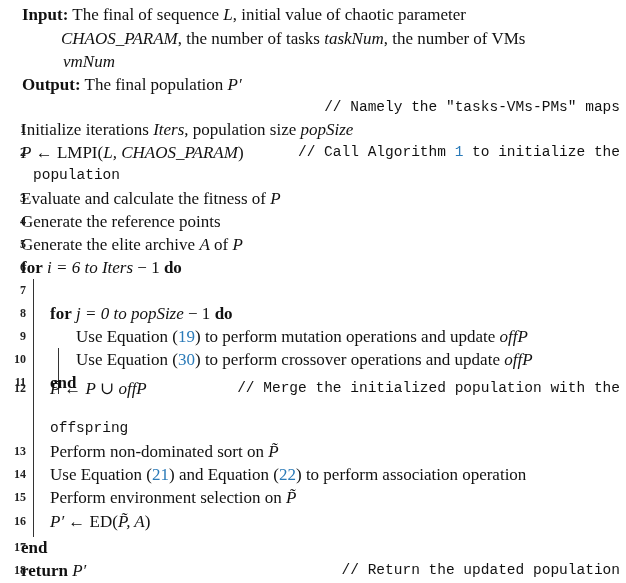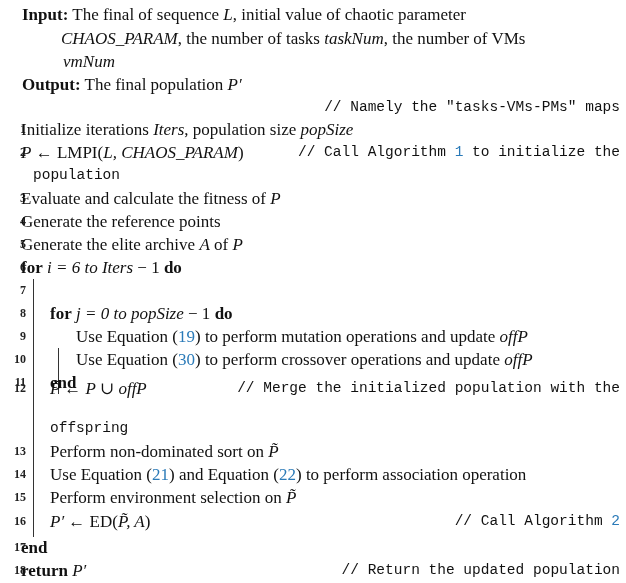--- a/index.html
+++ b/index.html
@@ -126,21 +126,20 @@
   </div>
 
   <div class="row" style="top:486px">
     <span class="ln">15</span>
     <span class="txt" style="left:50px"><span>Perform environment selection on </span><span class="i">P̃</span></span>
   </div>
 
   <div class="row" style="top:510px">
     <span class="ln">16</span>
     <span class="txt" style="left:50px"><span class="i">P′</span><span> ← ED(</span><span class="i">P̃, A</span><span>)</span></span>
-    <span class="cmt mono"><span>// Call Algorithm </span><span class="ref">2</span></span>
   </div>
 
   <div class="row" style="top:536px">
     <span class="ln">17</span>
     <span class="txt b" style="left:21px">end</span>
   </div>
 
   <div class="row" style="top:559px">
     <span class="ln">18</span>
     <span class="txt" style="left:21px"><span class="b">return</span><span class="i"> P′</span></span>

